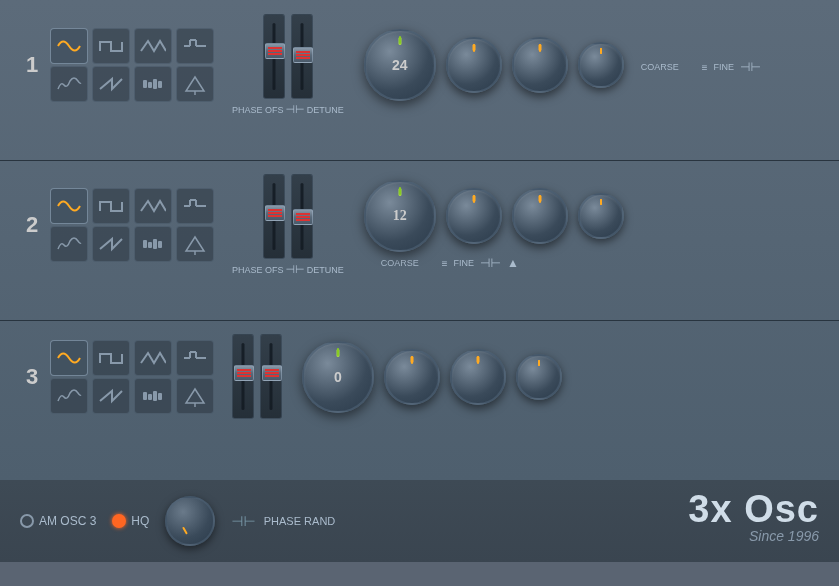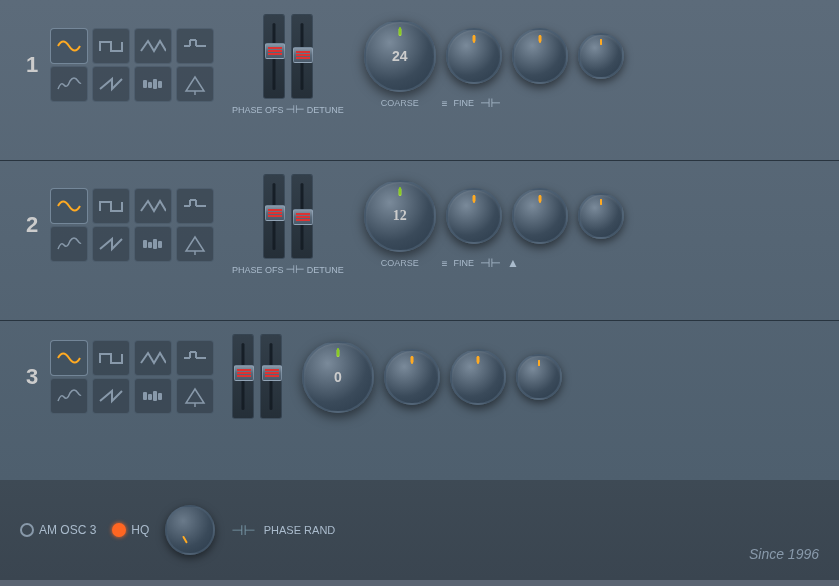--- a/index.html
+++ b/index.html
@@ -14,21 +14,21 @@
 
     .main-panel {
       width: 839px;
       height: 480px;
       background: linear-gradient(180deg, #5c6b7a 0%, #4e5f6e 100%);
       position: relative;
     }
 
     .bottom-bar {
       width: 839px;
-      height: 100px;
+      height: 82px;
       background: linear-gradient(180deg, #3e4a55 0%, #3a4550 100%);
       position: relative;
       display: flex;
       align-items: center;
       padding: 8px 20px;
     }
 
     .osc-number {
       color: #ccc;
       font-size: 22px;
@@ -408,21 +408,21 @@
           <div class="fader-thumb" style="top: 32px;"></div>
         </div>
       </div>
       <div style="display:flex; align-items:center; gap:2px; margin-top:4px; font-size:9px; color:#aabbcc;">
         <span>PHASE OFS</span>
         <span style="font-size:11px;">⊣⊢</span>
         <span>DETUNE</span>
       </div>
     </div>
 
-    <div style="display:flex; flex-direction:column; margin-left:20px;">
+    <div style="display:flex; flex-direction:row; margin-left:20px;">
 
       <div style="display:flex; align-items:center; gap:10px;">
 
         <div style="display:flex; flex-direction:column; align-items:center;">
           <div class="knob-wrapper">
             <div class="knob-large">
               <div class="indicator-line ind-green"></div>
               <span class="knob-large-num">24</span>
             </div>
           </div>
@@ -673,15 +673,16 @@
 
     <div class="bottom-knob"></div>
 
     <div style="display:flex; align-items:center; gap:4px;">
       <span style="color:#7a9aaa; font-size:14px;">⊣⊢</span>
       <span class="phase-rand-label">PHASE RAND</span>
     </div>
   </div>
 
   <div class="brand-section">
+    <div class="brand-main">3x Osc</div>
     <div class="brand-sub">Since 1996</div>
   </div>
 </div>
 
 </body></html>

